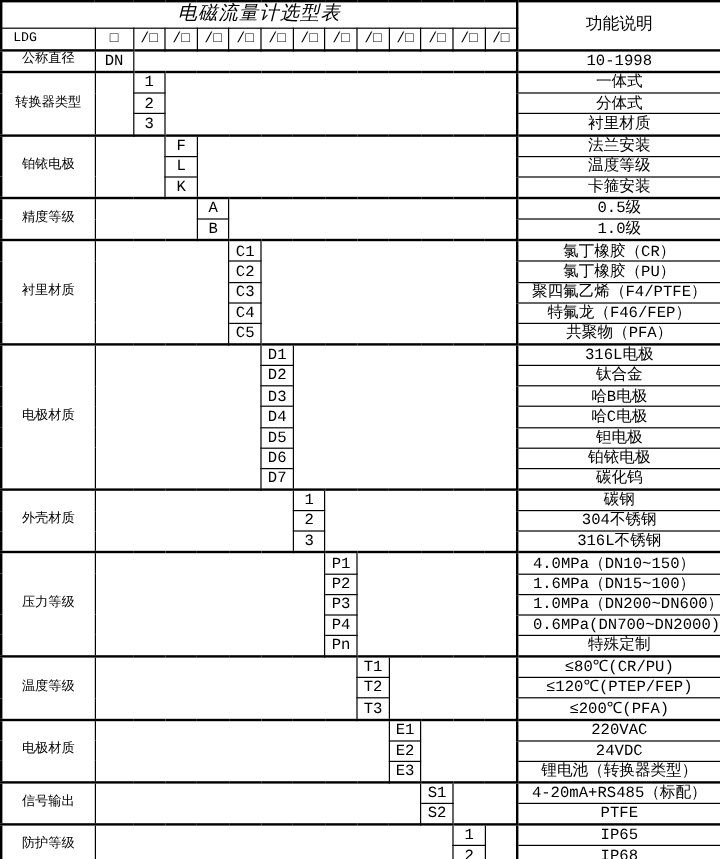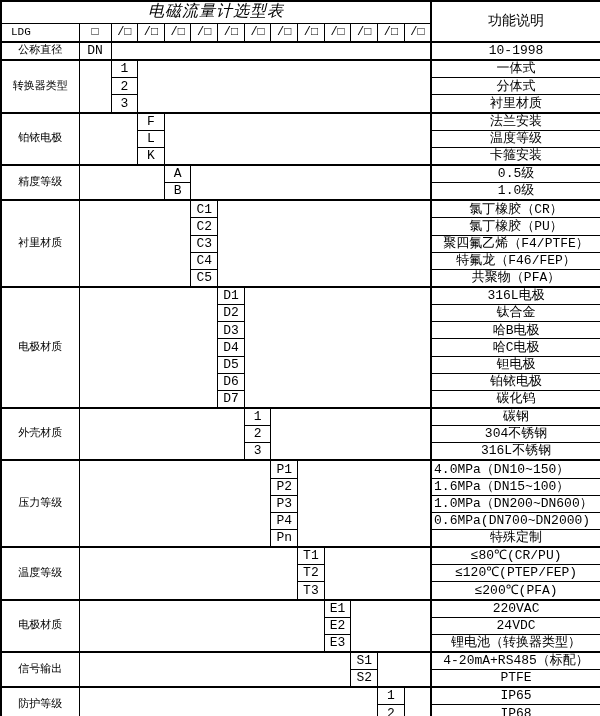--- a/index.html
+++ b/index.html
@@ -24,21 +24,21 @@
     line-height:1.05;
   }
   tr.title-row td{height:21px;}
   tr.model-row td{height:17px;}
   td.title{font-size:16px;letter-spacing:1px;font-style:italic;}
   td.fn-header{font-size:14px;}
   td.label{font-size:11px;}
   td.ldg{text-align:left;padding-left:9px;}
   td.box{font-size:12px;}
   td.desc{border-left:2px solid #000;}
-  td.desc.left{text-align:left;padding-left:2px;}
+  td.desc.left{text-align:left;padding-left:12px;}
   tr.sec-start td{border-top:2px solid #000;}
 </style>
 </head>
 <body>
 
 <table>
   <colgroup>
     <col style="width:78px">
     <col style="width:32px">
     <col style="width:26.67px">

